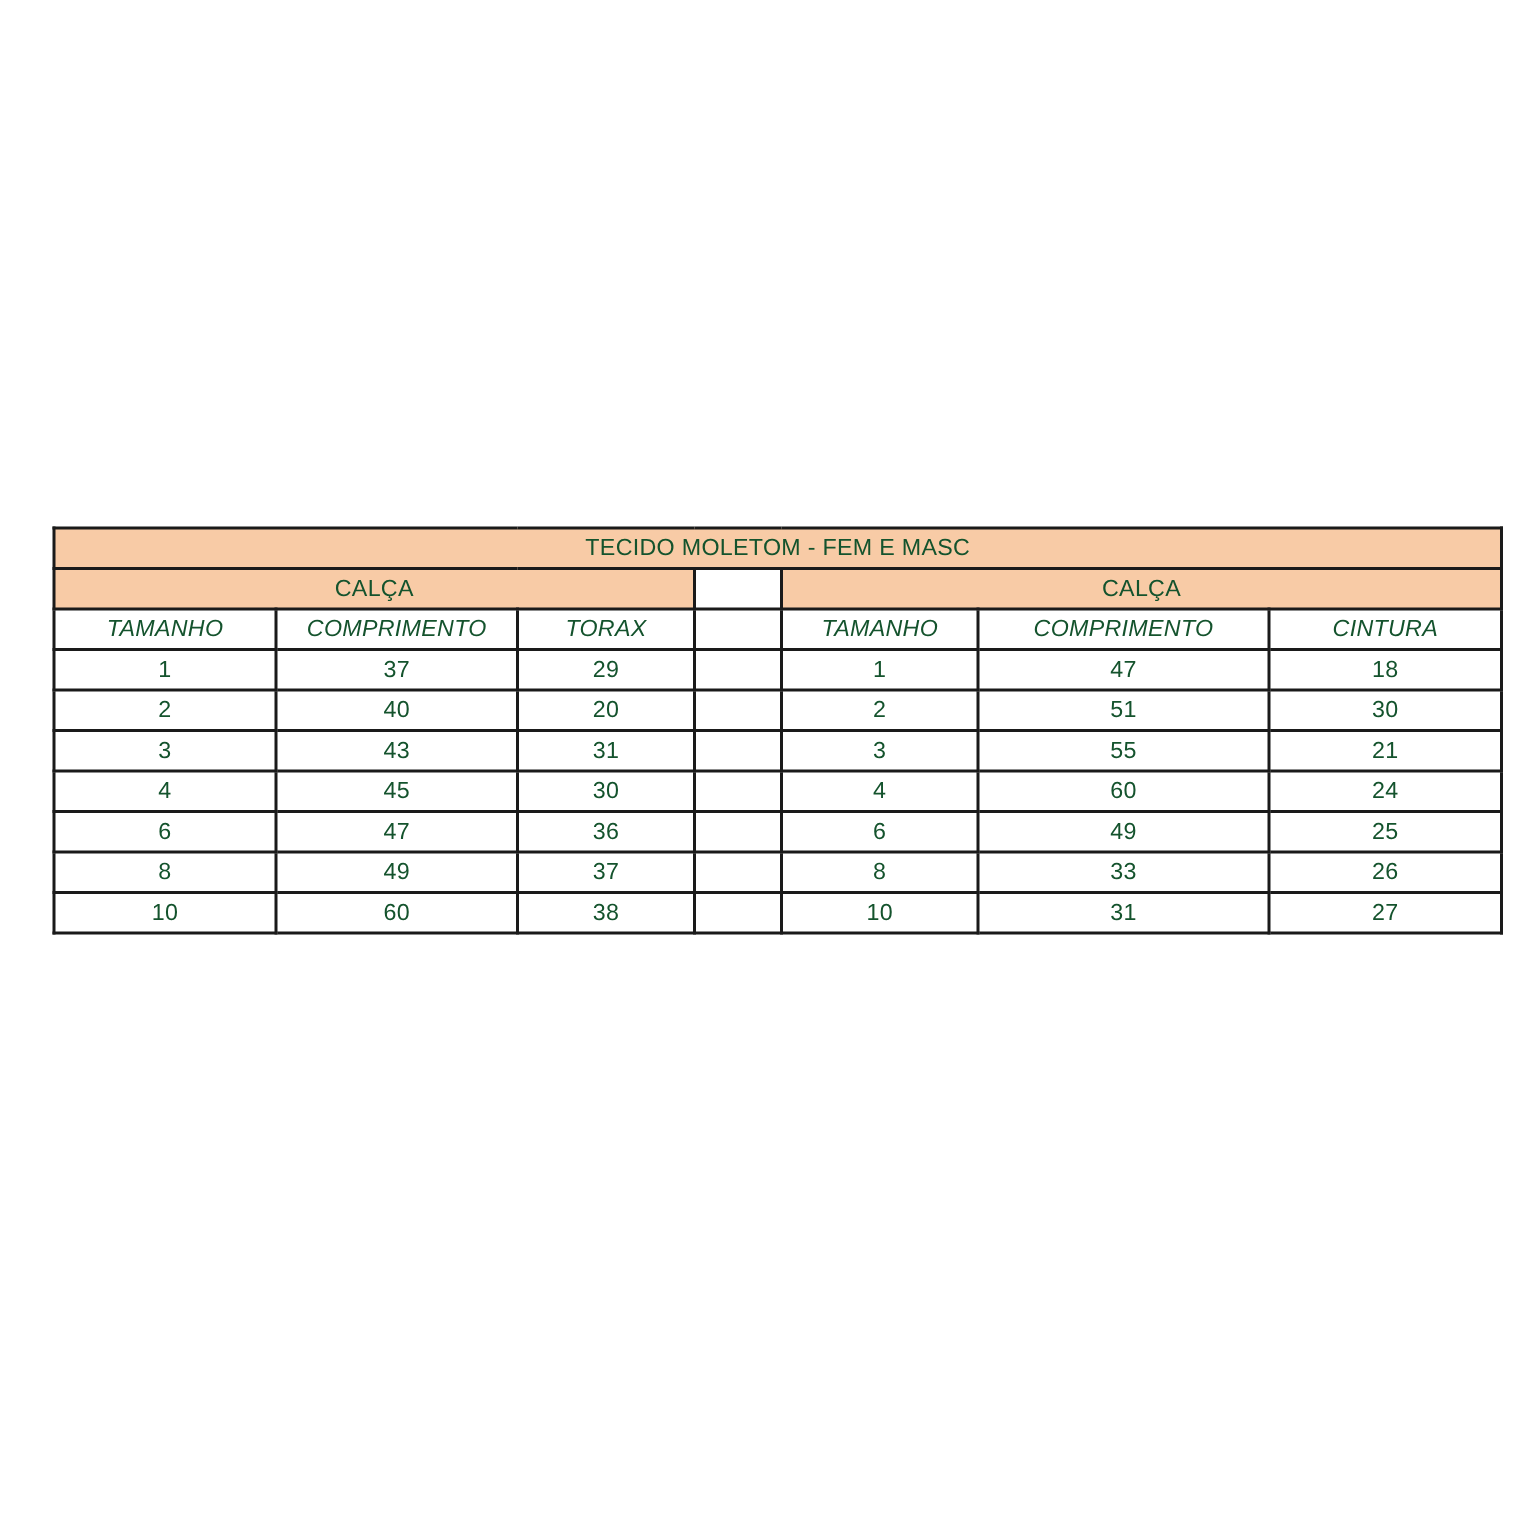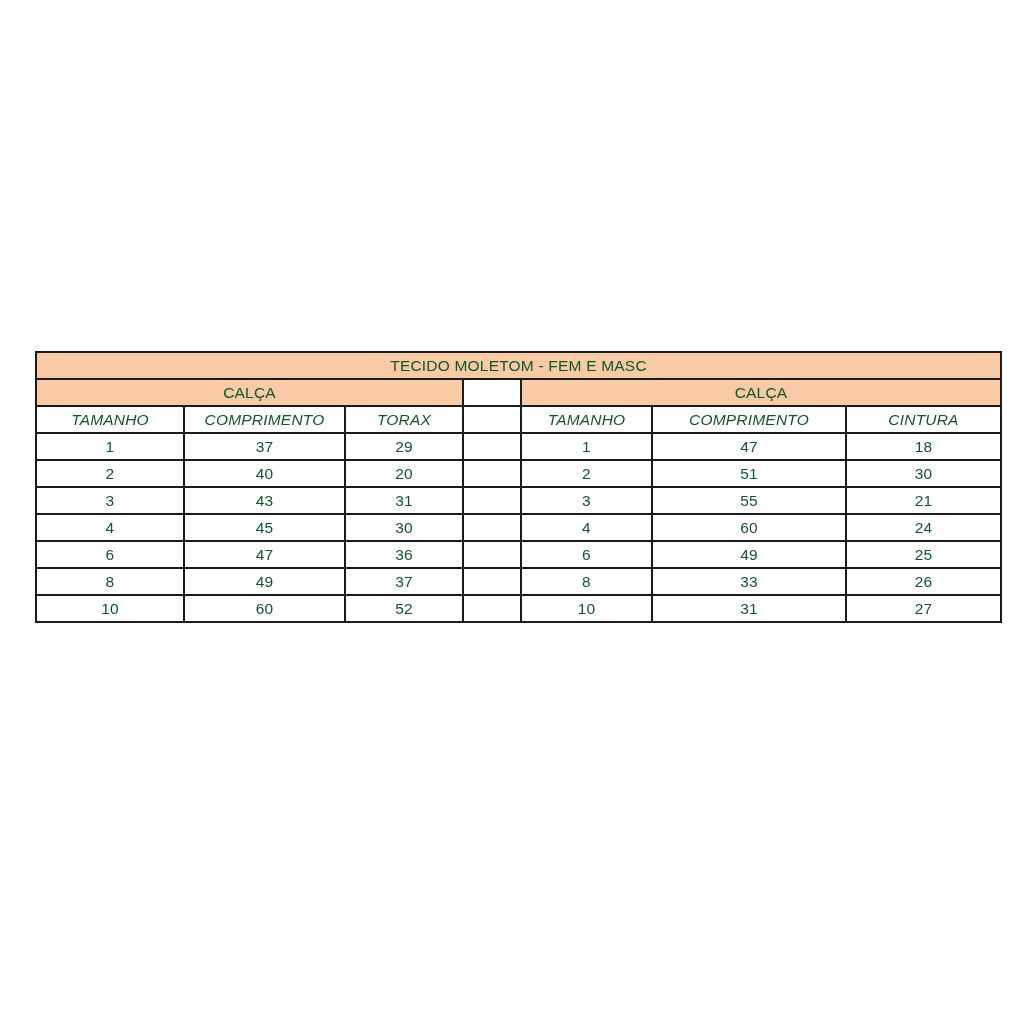--- a/index.html
+++ b/index.html
@@ -182,21 +182,21 @@
         <td class="data-cell">37</td>
         <td class="spacer-blank"></td>
         <td class="data-cell">8</td>
         <td class="data-cell">33</td>
         <td class="data-cell">26</td>
       </tr>
 
       <tr>
         <td class="data-cell">10</td>
         <td class="data-cell">60</td>
-        <td class="data-cell">52</td>
+        <td class="data-cell">38</td>
         <td class="spacer-blank"></td>
         <td class="data-cell">10</td>
         <td class="data-cell">31</td>
         <td class="data-cell">27</td>
       </tr>
     </tbody>
   </table>
 </div>
 
 </body></html>

